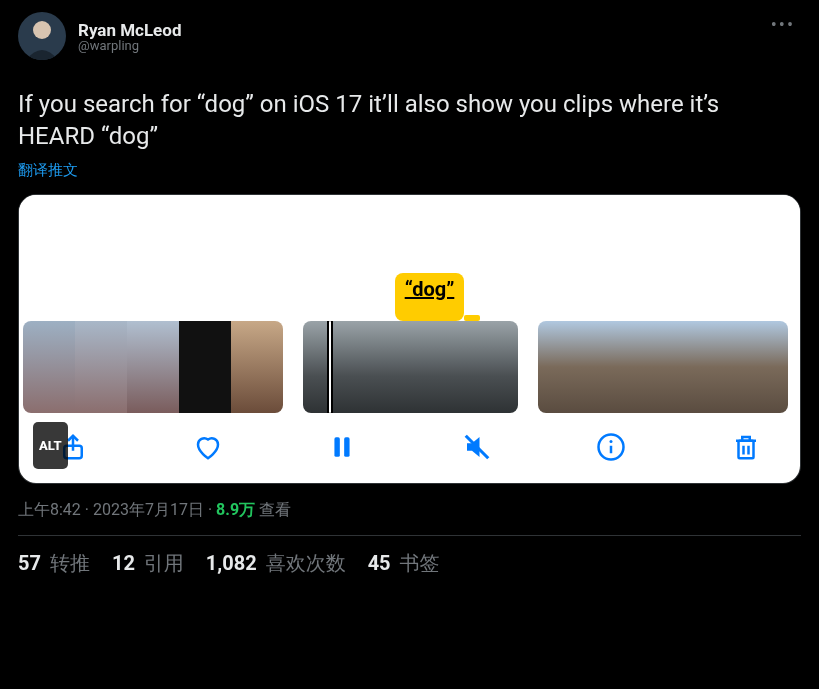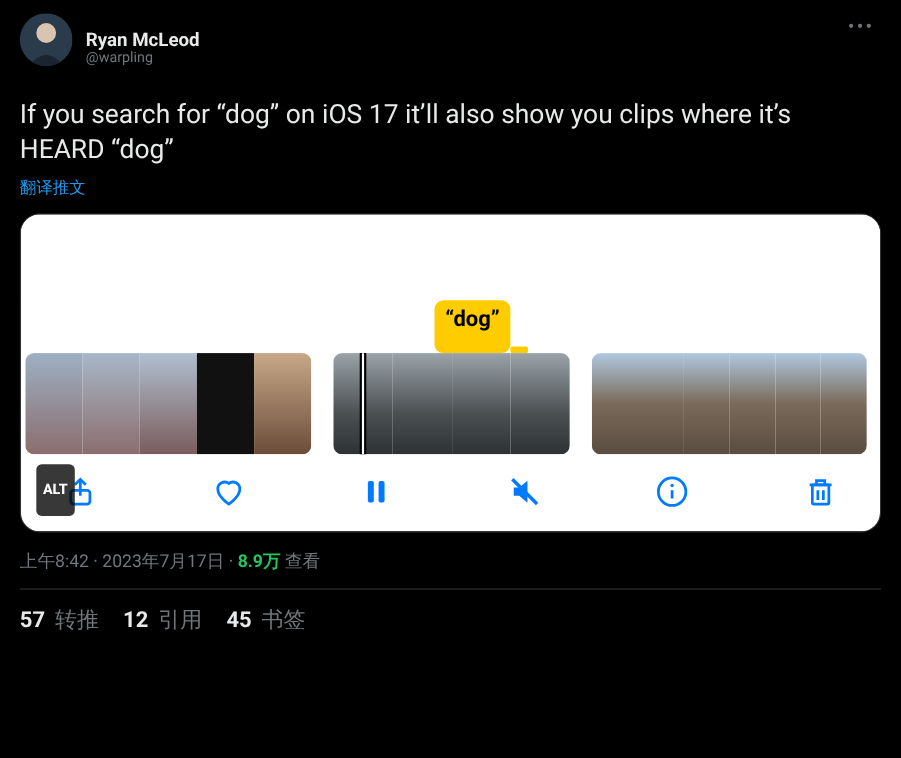--- a/index.html
+++ b/index.html
@@ -10,21 +10,21 @@
     font-family: -apple-system, BlinkMacSystemFont, "Segoe UI", Roboto, Helvetica, Arial, sans-serif;
     width: 819px;
     height: 689px;
     overflow: hidden;
   }
   .tweet {
     padding: 12px 18px 0 18px;
   }
   .header {
     display: flex;
-    align-items: flex-end;
+    align-items: center;
     gap: 12px;
   }
   .avatar {
     width: 48px; height: 48px;
     border-radius: 50%;
     overflow: hidden;
     flex: 0 0 48px;
   }
   .avatar svg { width: 100%; height: 100%; display: block; }
   .name-col { flex: 1; min-width: 0; }
@@ -73,20 +73,21 @@
     height: 48px;
   }
   .tooltip {
     background: #ffcc00;
     color: #000;
     font-weight: 700;
     font-size: 20px;
     padding: 4px 10px;
     border-radius: 8px;
     margin-left: 40px;
+    text-decoration: underline;
   }
   .marker {
     position: absolute;
     top: 42px;
     left: 445px;
     width: 16px; height: 6px;
     background: #ffcc00;
     border-radius: 2px;
   }
   .timeline {
@@ -272,16 +273,17 @@
     <div class="alt-badge">ALT</div>
   </div>
 
   <div class="meta">
     <span>上午8:42</span><span> · </span><span>2023年7月17日</span><span> · </span><span class="bold">8.9万</span><span> 查看</span>
   </div>
 
   <div class="stats">
     <div><span class="num">57</span><span> 转推</span></div>
     <div><span class="num">12</span><span> 引用</span></div>
+    <div><span class="num">1,082</span><span> 喜欢次数</span></div>
     <div><span class="num">45</span><span> 书签</span></div>
   </div>
 
 </div>
 
 </body></html>

